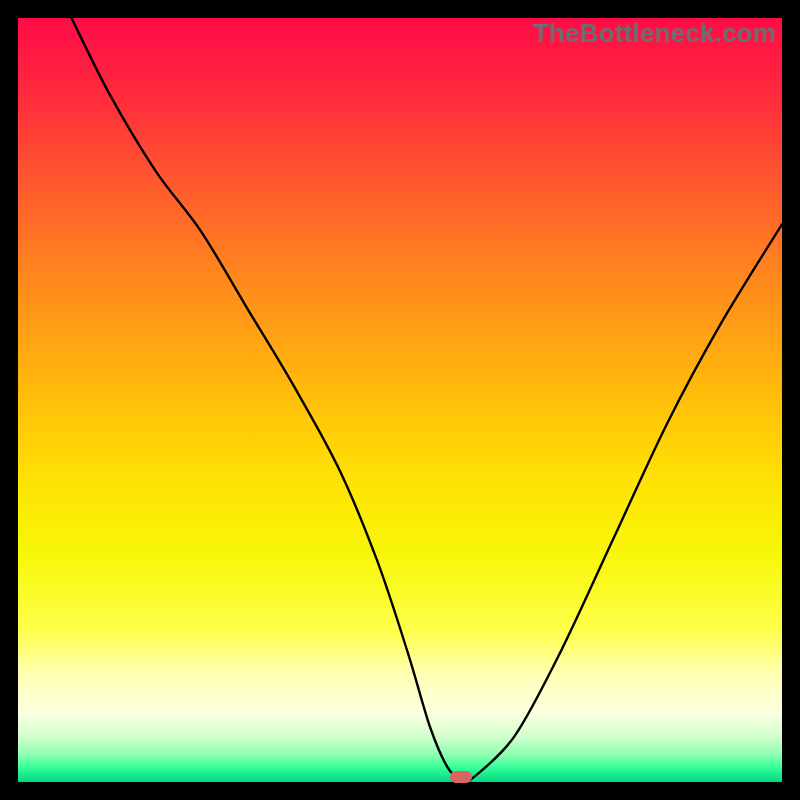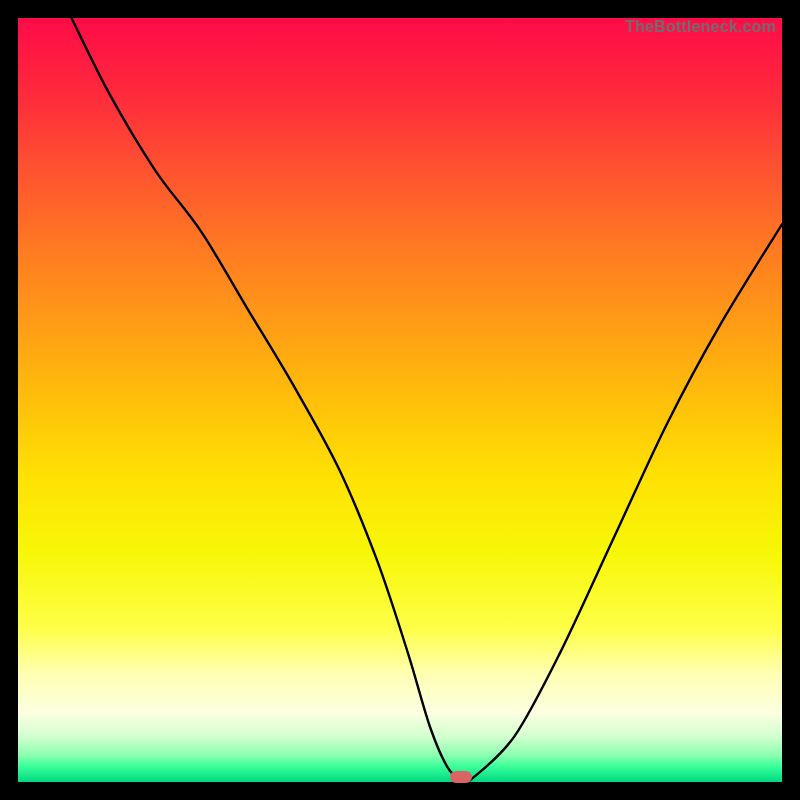--- a/index.html
+++ b/index.html
@@ -47,21 +47,21 @@
       #8bffb0 96.5%,
       #38ff9a 98%,
       #00d881 100%
     );
   }
   .watermark {
     position: absolute;
     top: 0px;
     right: 6px;
     font-family: Arial, Helvetica, sans-serif;
-    font-size: 16px;
+    font-size: 26px;
     font-weight: bold;
     color: #6e6e6e;
     letter-spacing: 0.2px;
     user-select: none;
   }
   svg.curve {
     position: absolute;
     left: 0;
     top: 0;
     width: 764px;

